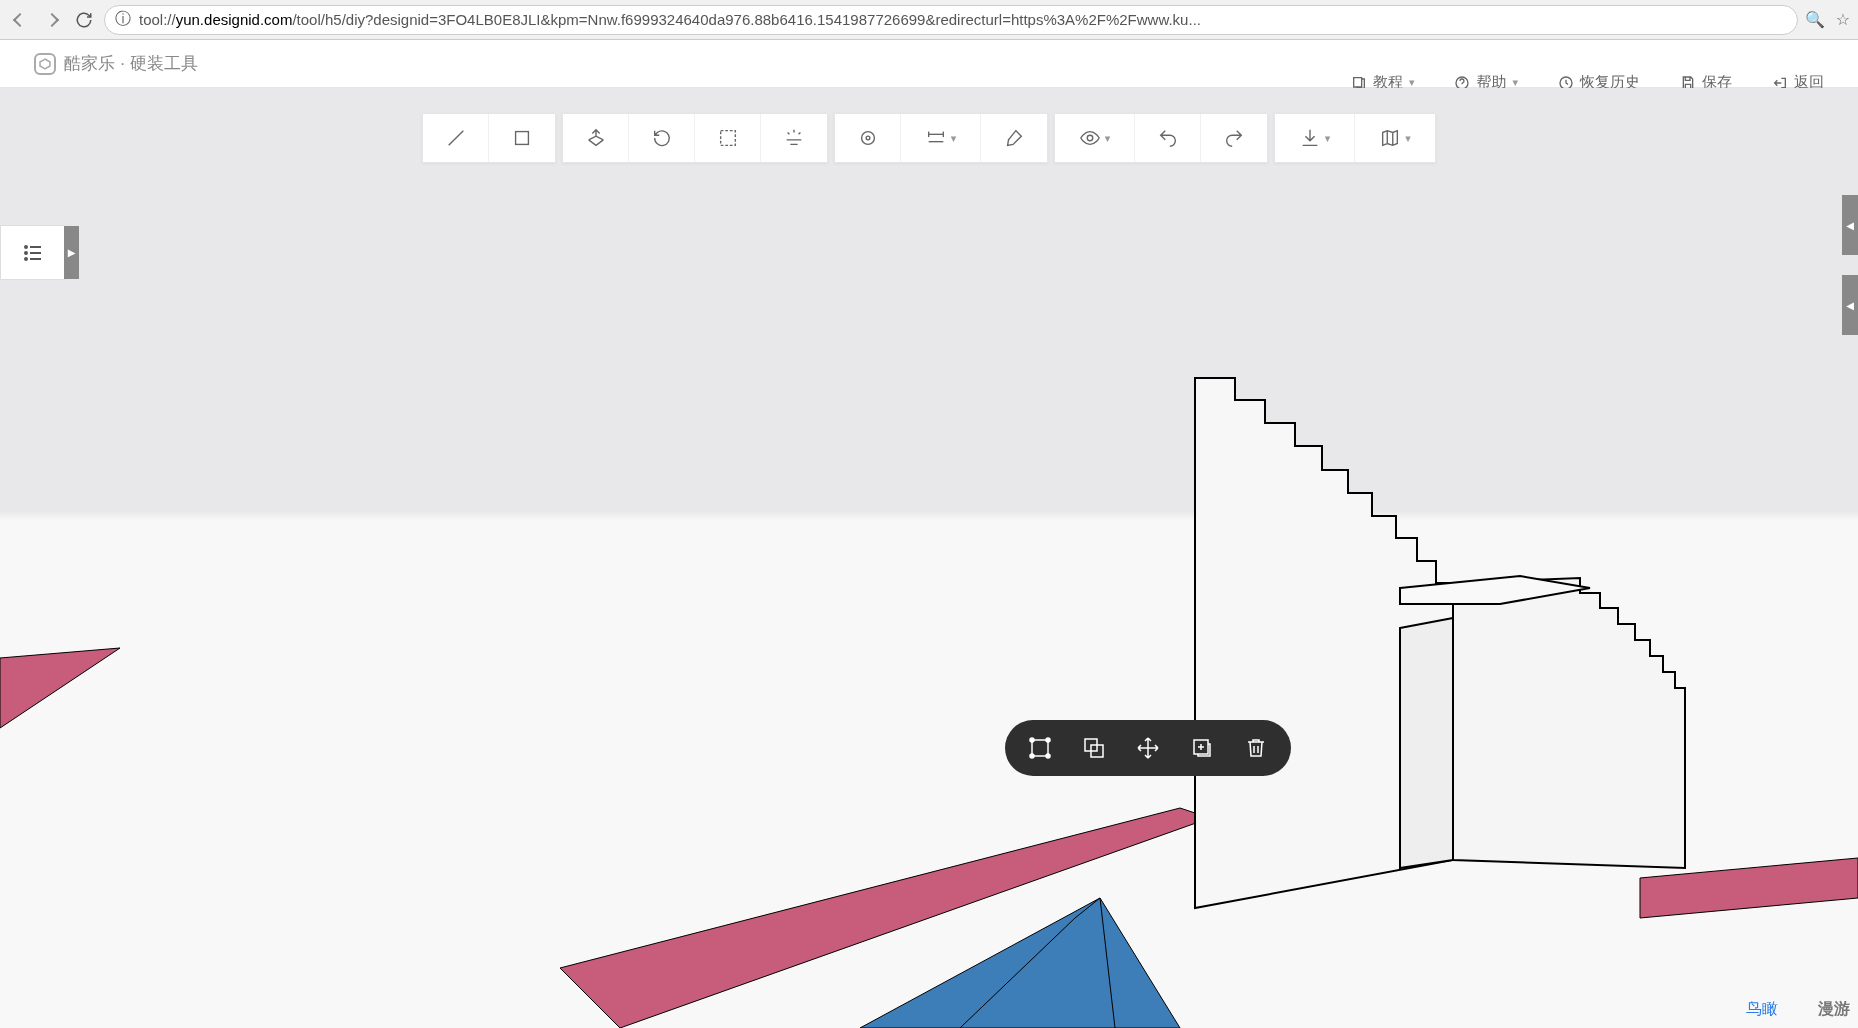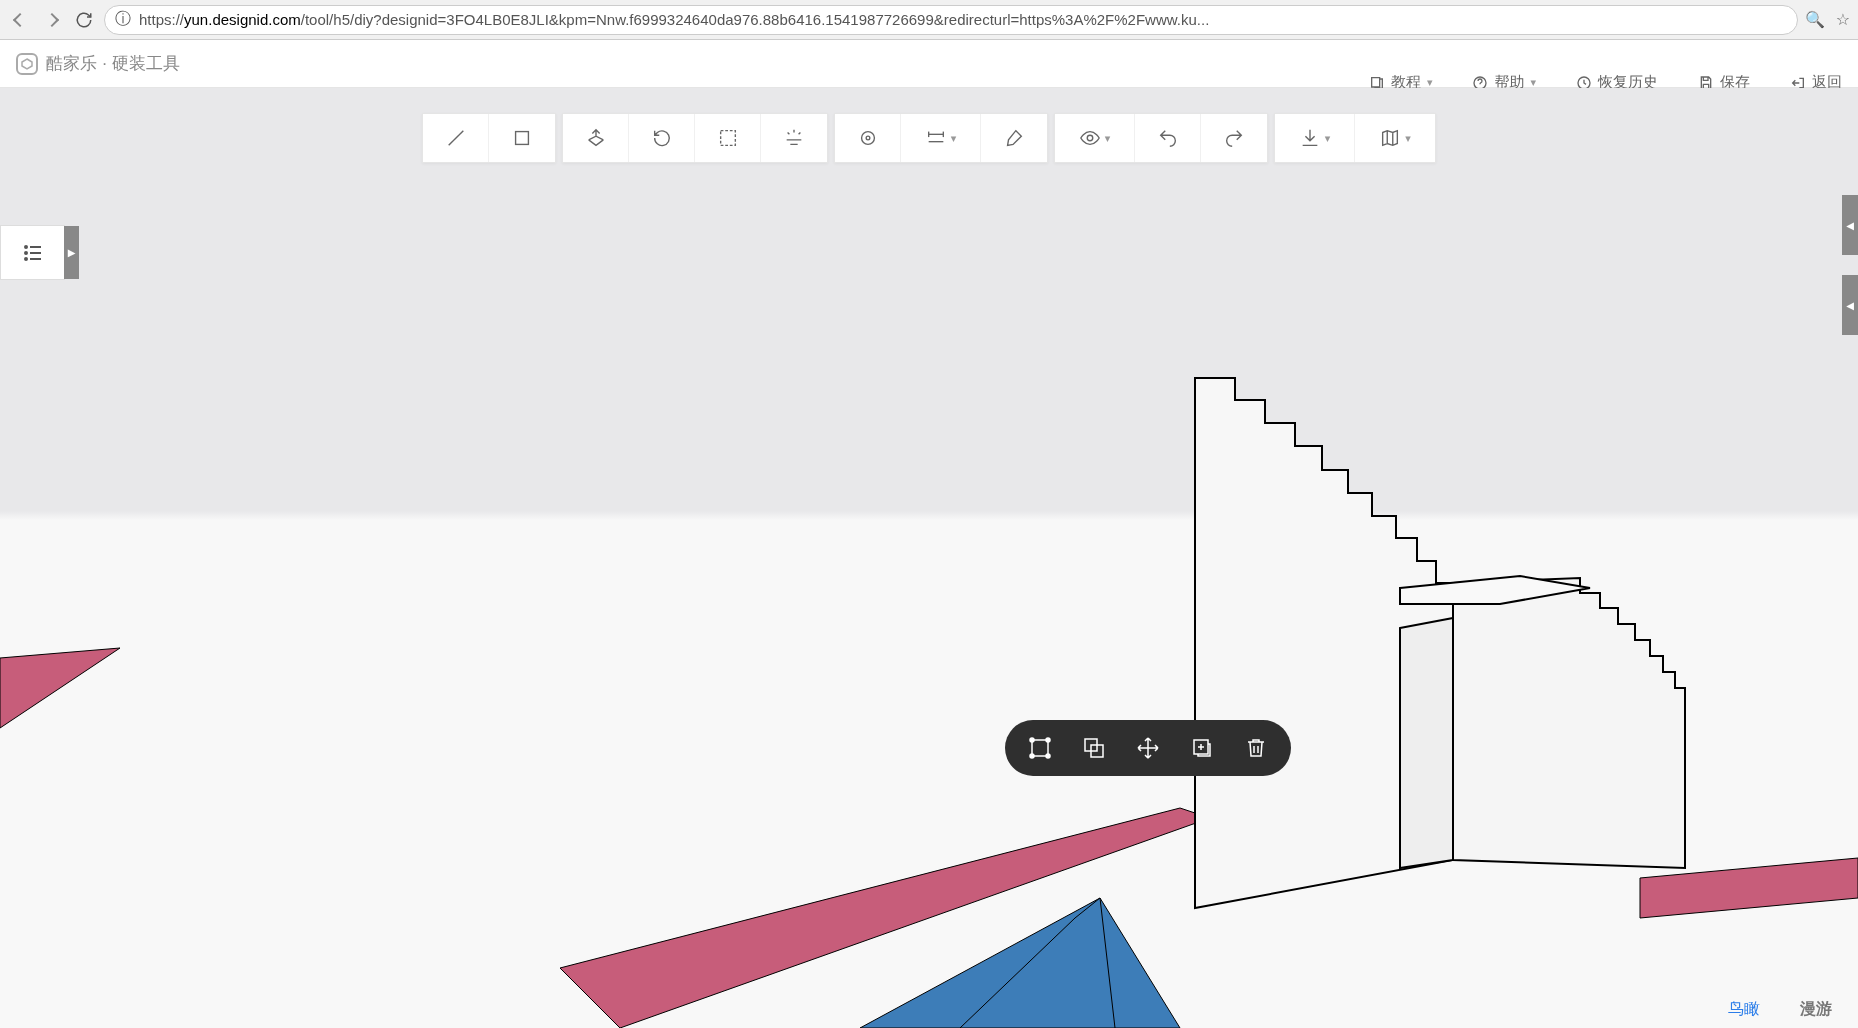--- a/index.html
+++ b/index.html
@@ -8,21 +8,21 @@
 
 .browser-bar { height: 40px; background: #f1f1f1; border-bottom: 1px solid #ccc; display: flex; align-items: center; padding: 0 8px; gap: 8px; }
 .nav-arrow { width: 24px; height: 24px; display: flex; align-items: center; justify-content: center; color: #888; }
 .reload { color: #555; }
 .addr-bar { flex: 1; height: 30px; background: #fff; border: 1px solid #ccc; border-radius: 15px; display: flex; align-items: center; padding: 0 10px; gap: 8px; color: #555; font-size: 15px; overflow: hidden; white-space: nowrap; }
 .addr-bar .info { font-size: 16px; }
 .url-bold { color: #000; font-weight: 500; }
 .right-icons { display: flex; align-items: center; gap: 10px; color: #666; }
 
 
-.app-header { height: 48px; background: #fff; border-bottom: 1px solid #e5e5e5; display: flex; align-items: center; padding: 0 16px; justify-content: space-between; }
+.app-header { height: 48px; background: #fff; border-bottom: 1px solid #e5e5e5; display: flex; align-items: center; padding: 0 34px; justify-content: space-between; }
 .brand { display: flex; align-items: center; gap: 8px; color: #888; font-size: 17px; }
 .brand-icon { width: 22px; height: 22px; border: 2px solid #aaa; border-radius: 6px; display: flex; align-items: center; justify-content: center; }
 .header-right { display: flex; align-items: center; gap: 40px; color: #666; font-size: 15px; margin-top: 38px; }
 .hitem { display: flex; align-items: center; gap: 6px; }
 .chev { font-size: 11px; color: #999; }
 
 
 .toolbar-wrap { position: absolute; top: 113px; left: 50%; transform: translateX(-50%); display: flex; gap: 6px; }
 .toolgroup { background: #fff; border: 1px solid #e5e5e5; display: flex; height: 50px; box-shadow: 0 1px 3px rgba(0,0,0,0.05); }
 .tool { width: 66px; display: flex; align-items: center; justify-content: center; color: #666; border-right: 1px solid #f0f0f0; gap: 4px; }
@@ -43,21 +43,21 @@
 .right-handle.h2 { top: 275px; }
 
 
 .ctx-pill { position: absolute; top: 720px; left: 1005px; background: #2f2f2f; border-radius: 28px; height: 56px; display: flex; align-items: center; padding: 0 22px; gap: 28px; color: #fff; }
 .ctx-pill .pi { display: flex; align-items: center; justify-content: center; width: 26px; height: 26px; }
 
 
 .scene { position: absolute; top: 88px; left: 0; width: 100%; height: calc(100% - 88px); }
 
 
-.br-bar { position: absolute; bottom: 8px; right: 26px; display: flex; gap: 40px; font-size: 16px; }
+.br-bar { position: absolute; bottom: 8px; right: 8px; display: flex; gap: 40px; font-size: 16px; }
 .br-bar .active { color: #2b7de9; }
 .br-bar .inactive { color: #777; font-weight: bold; }
 
 
 .arrow { border: solid #888; border-width: 0 2px 2px 0; display: inline-block; padding: 4px; }
 .left { transform: rotate(135deg); }
 .rightd { transform: rotate(-45deg); }
 </style>
 </head>
 <body>
@@ -70,21 +70,21 @@
       <span class="arrow rightd"></span>
     </div>
   <div class="nav-arrow reload">
     <svg width="18" height="18" viewBox="0 0 24 24" fill="none" stroke="#555" stroke-width="2">
         <path d="M21 12a9 9 0 1 1-3-6.7L21 8"></path>
         <path d="M21 3v5h-5"></path>
       </svg>
   </div>
   <div class="addr-bar">
     <span class="info">ⓘ</span>
-    <span><span>https://</span><span class="url-bold">yun.designid.com</span><span>/tool/h5/diy?designid=3FO4LB0E8JLI&amp;kpm=Nnw.f6999324640da976.88b6416.1541987726699&amp;redirecturl=https%3A%2F%2Fwww.ku...</span></span>
+    <span><span>tool://</span><span class="url-bold">yun.designid.com</span><span>/tool/h5/diy?designid=3FO4LB0E8JLI&amp;kpm=Nnw.f6999324640da976.88b6416.1541987726699&amp;redirecturl=https%3A%2F%2Fwww.ku...</span></span>
   </div>
   <div class="right-icons">
     <span>🔍</span>
     <span>☆</span>
   </div>
 </div>
 
 <div class="app-header">
   <div class="brand">
     <div class="brand-icon">

